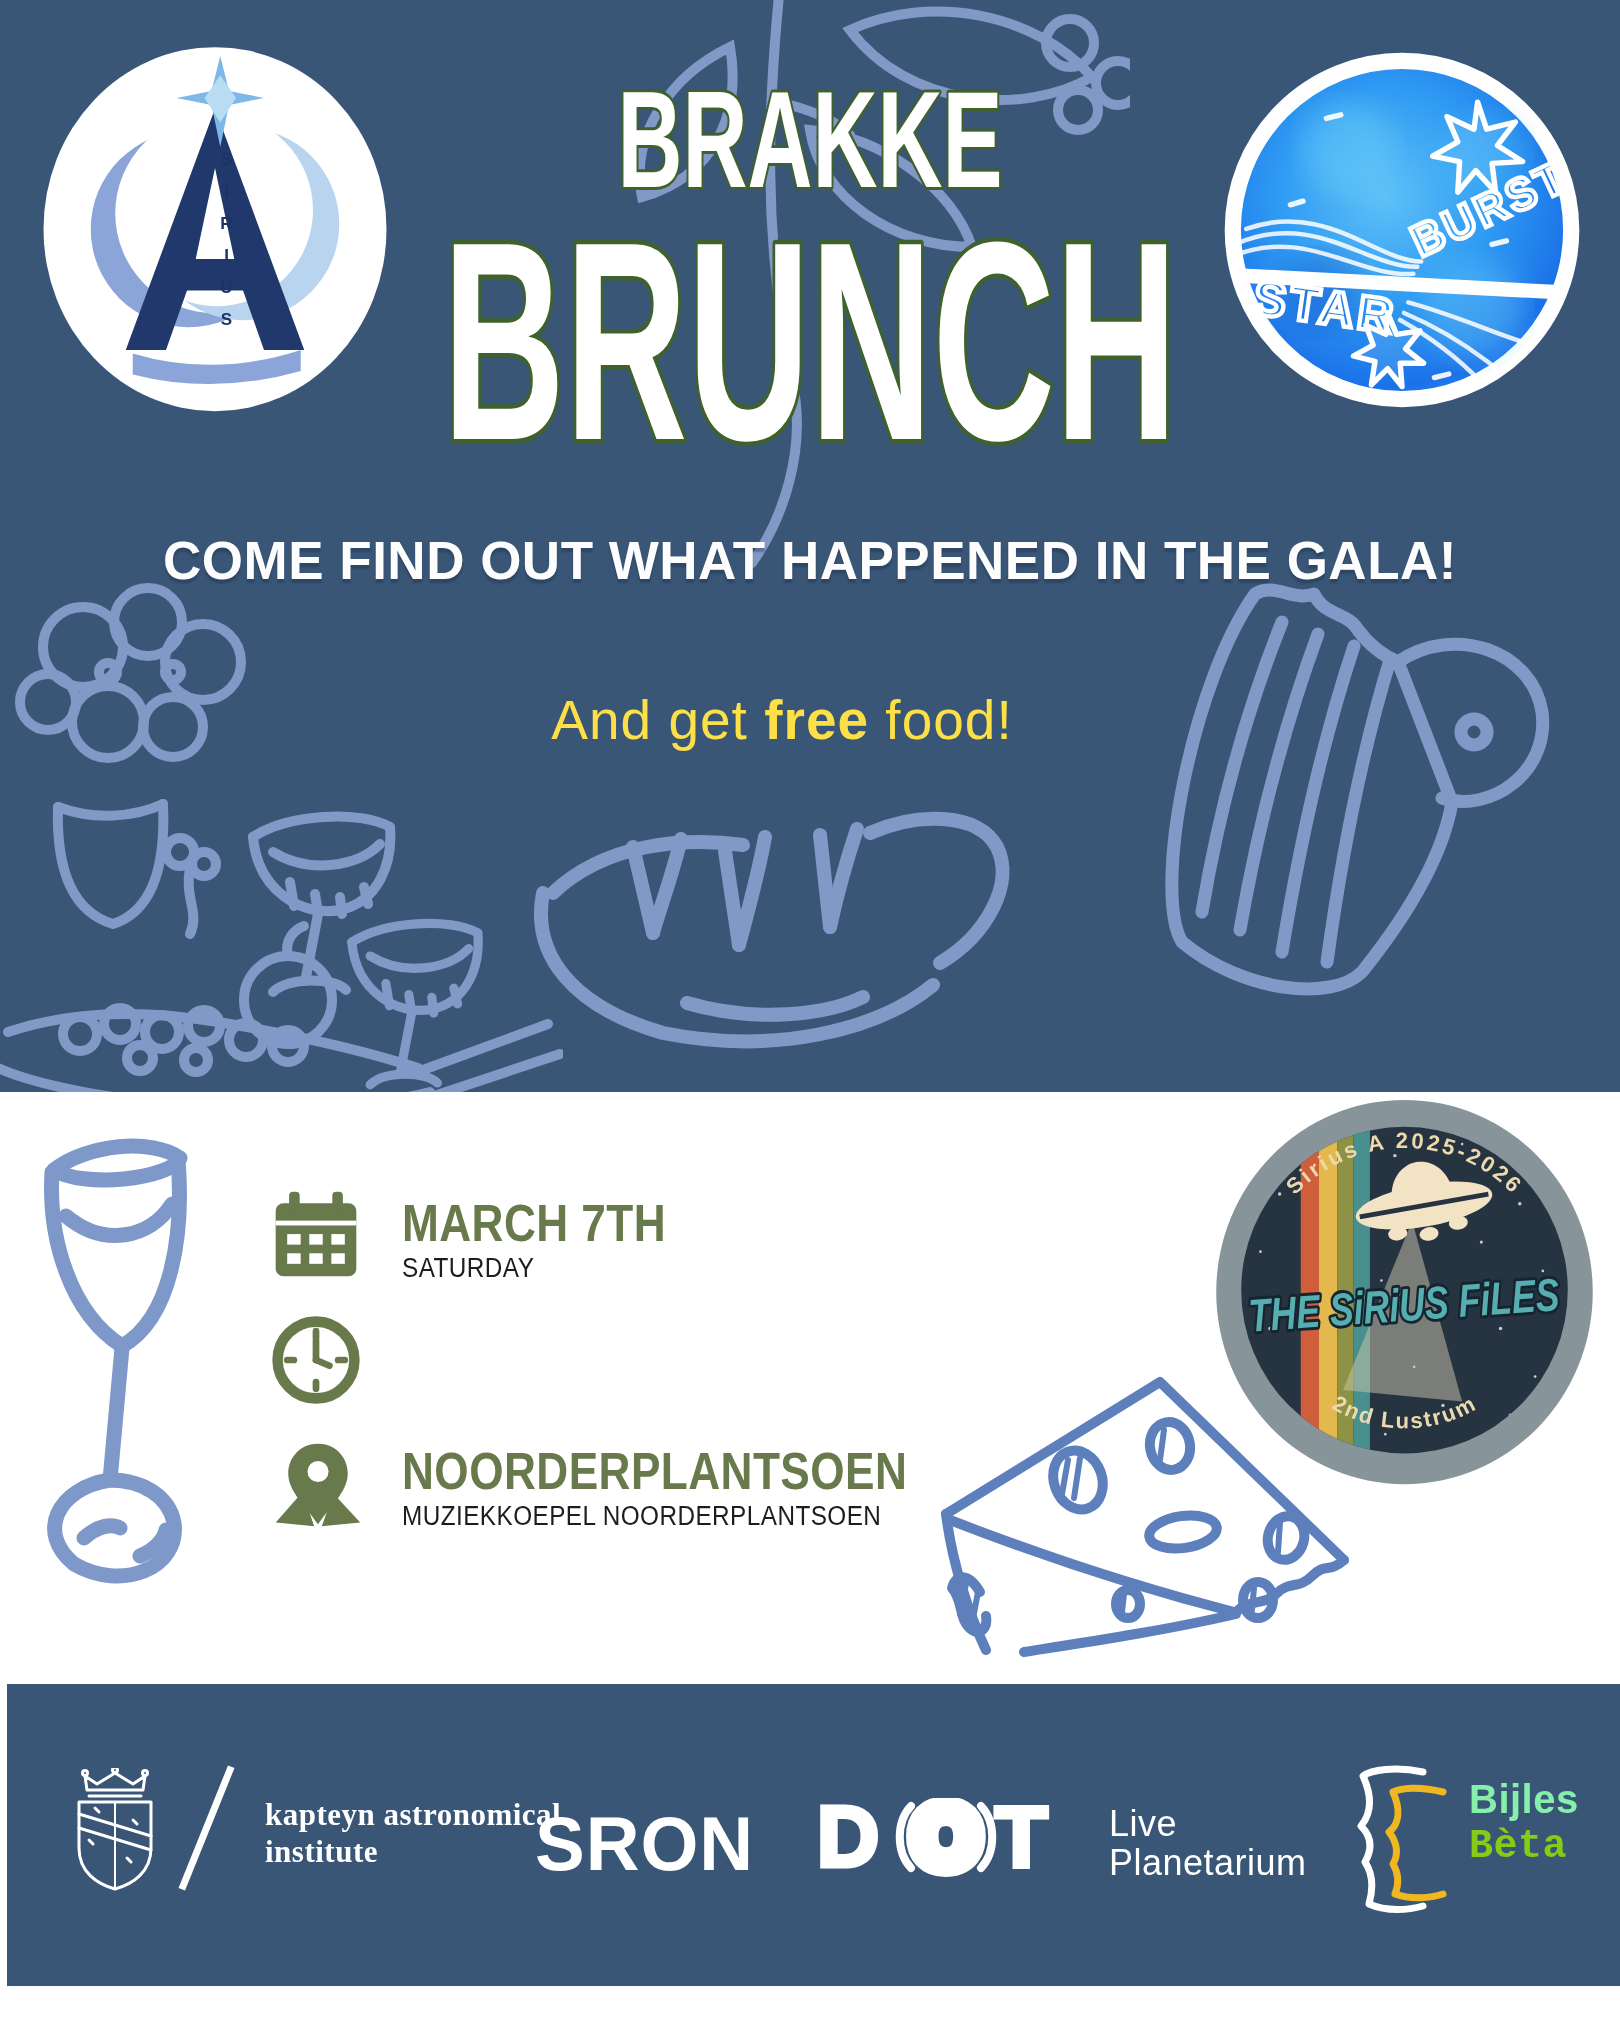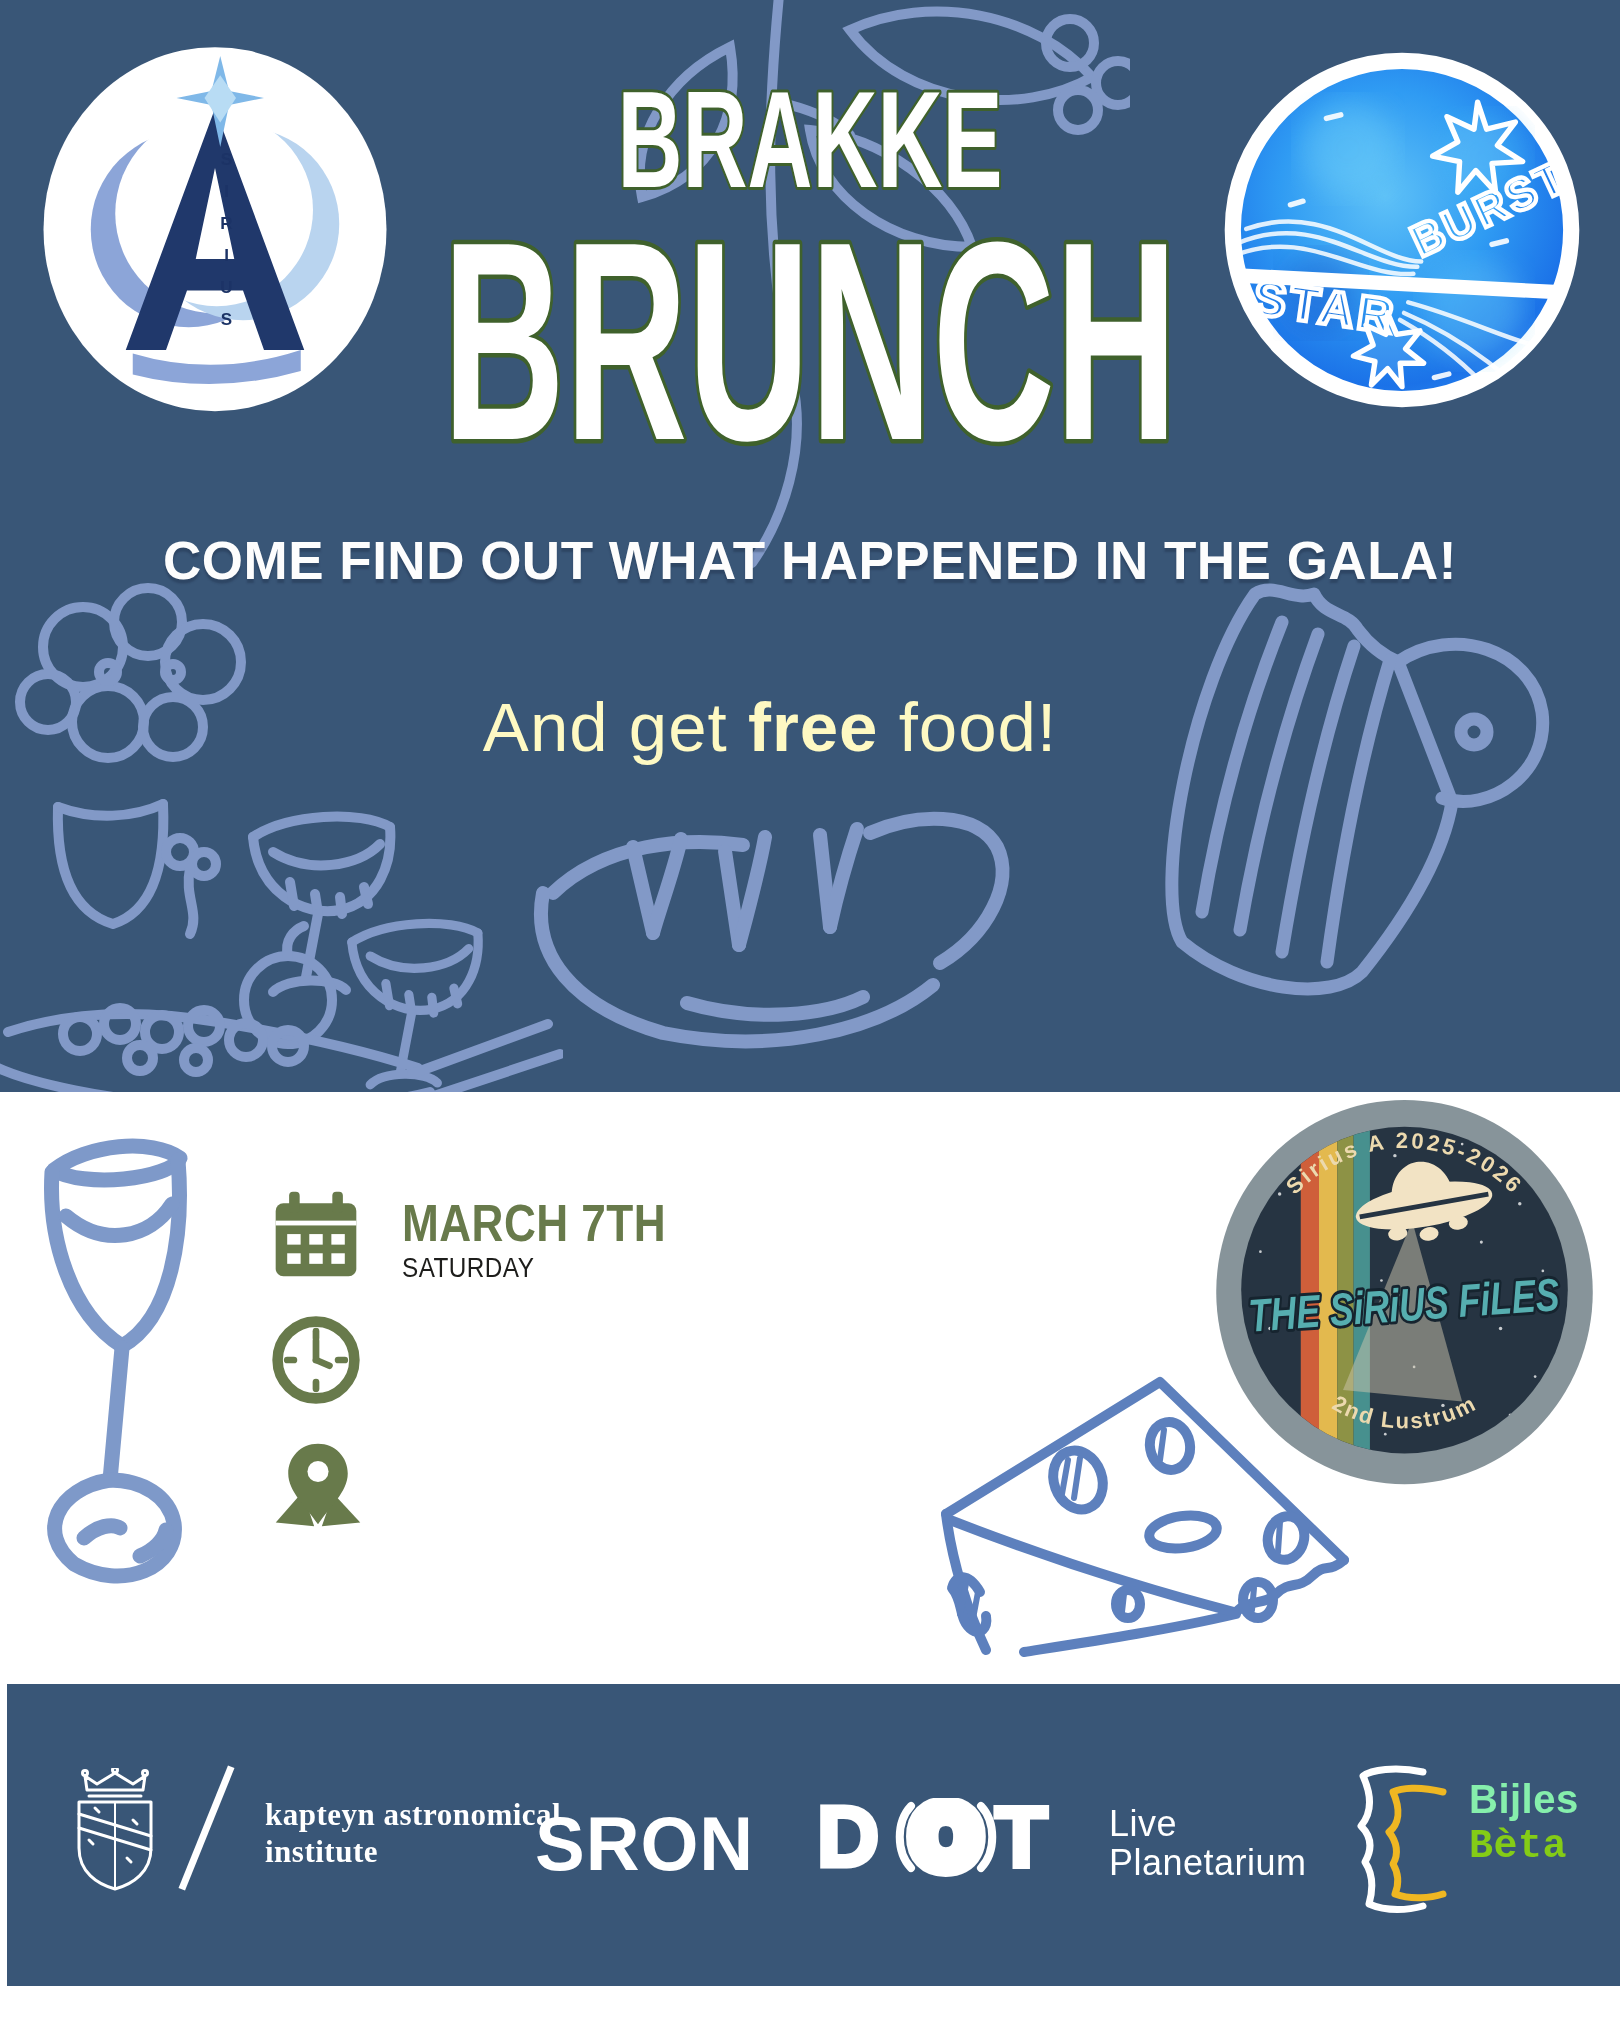--- a/index.html
+++ b/index.html
@@ -16,22 +16,22 @@
     background:#395677; overflow:hidden;
   }
   .doodle { position:absolute; pointer-events:none; }
 
   .tagline {
     position:absolute; top:530px; left:0; width:1620px;
     text-align:center; color:#fdfdfd; font-weight:bold; font-size:53px;
     letter-spacing:0.5px; text-shadow:0 4px 2px rgba(25,40,65,0.35);
   }
   .free-line {
-    position:absolute; top:688px; left:0; width:1540px;
-    text-align:center; color:#fef9c3; font-size:69px; font-weight:normal;
+    position:absolute; top:688px; left:12px; width:1540px;
+    text-align:center; color:#fde047; font-size:55px; font-weight:normal;
     letter-spacing:1px;
   }
   .free-line b { font-weight:bold; }
 
   
   .sirius-vertical {
     position:absolute; left:206px; top:148px; height:196px; width:30px;
     writing-mode:vertical-rl; text-orientation:upright;
     font-size:17px; font-weight:bold; color:#1c3366; letter-spacing:13px;
     text-align:center;
@@ -298,20 +298,24 @@
 
   <div class="detail-row" style="top:1436px;">
     <div class="icon-box">
       <svg width="100" height="96" viewBox="0 0 100 100">
         <polygon points="6,90 34,58 46,94" fill="#687a4b"></polygon>
         <polygon points="54,94 66,60 94,90" fill="#687a4b"></polygon>
         <path d="M 50,8 C 68,8 81,22 81,39 C 81,58 62,74 50,92 C 38,74 19,58 19,39 C 19,22 32,8 50,8 Z" fill="#687a4b"></path>
         <circle cx="50" cy="37" r="11" fill="#ffffff"></circle>
       </svg>
     </div>
+    <div class="detail-text">
+      <span class="detail-title">NOORDERPLANTSOEN</span><br>
+      <span class="detail-sub">MUZIEKKOEPEL NOORDERPLANTSOEN</span>
+    </div>
   </div>
 
   <svg class="abs" style="left:1212px; top:1098px;" width="385" height="390" viewBox="0 0 200 203">
     <defs>
         <clipPath id="bClip">
           <circle cx="100" cy="100" r="85"></circle>
         </clipPath>
       </defs>
     <ellipse cx="100" cy="101" rx="98" ry="100" fill="#87949a"></ellipse>
     <circle cx="100" cy="100" r="85" fill="#263442"></circle>

